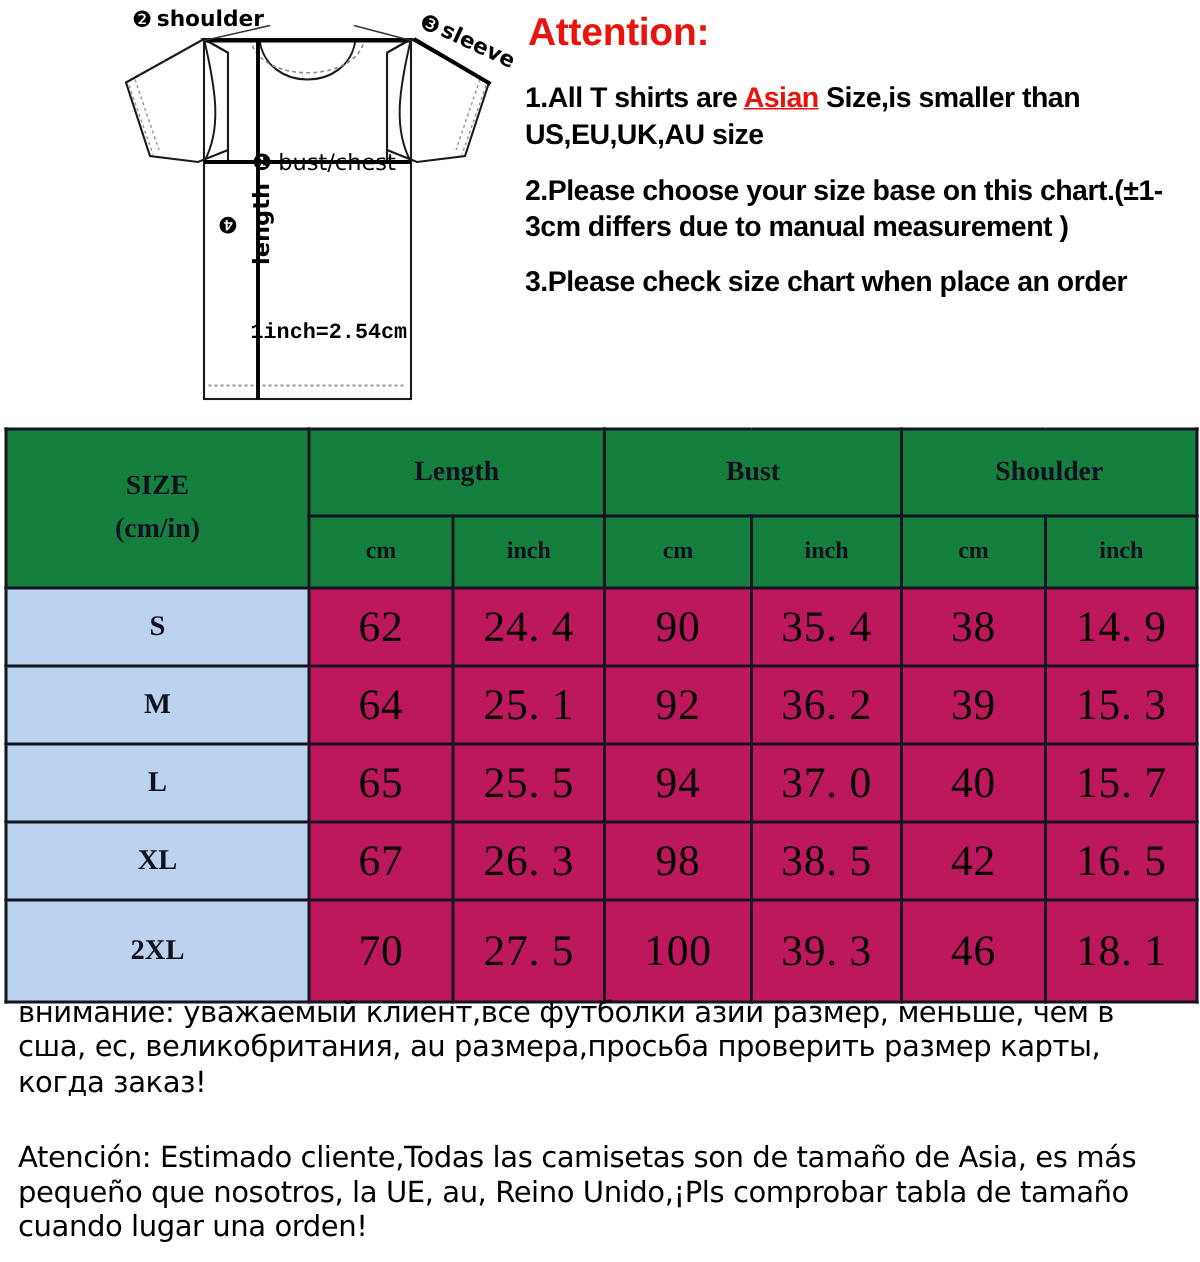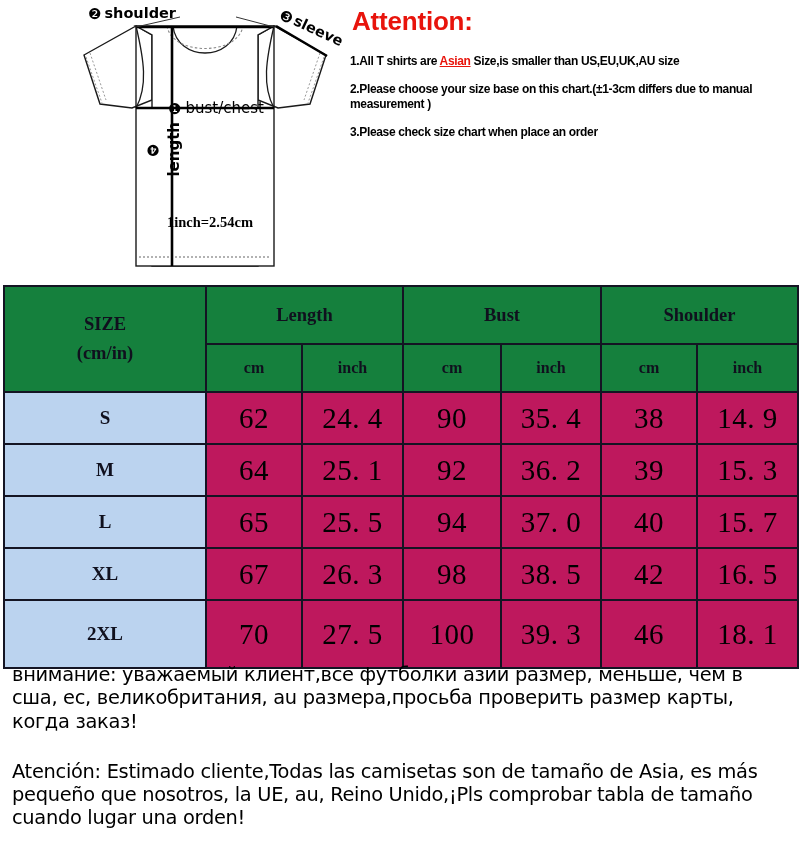--- a/index.html
+++ b/index.html
@@ -37,21 +37,21 @@
   }
   #attention-title {
     color: #e8140c;
     font-size: 26px;
     font-weight: bold;
     letter-spacing: -0.2px;
     margin: 0 0 19px 4px;
     line-height: 1.05;
   }
   .attn-note {
-    font-size: 12px;
+    font-size: 19px;
     font-weight: bold;
     color: #000;
     line-height: 1.30;
     margin: 0 0 12px 2px;
     letter-spacing: -0.35px;
   }
   .attn-note.last { margin-bottom: 0; }
   .asian-word {
     color: #e8140c;
     text-decoration: underline;
@@ -182,21 +182,21 @@
     <div style="position:absolute;left:128px;top:95px;display:flex;align-items:center;gap:4px;">
       <span style="font-size:15px;color:#000;line-height:1;">❶</span>
       <span style="font-size:15px;font-weight:normal;color:#000;font-family:'DejaVu Sans',sans-serif;">bust/chest</span>
     </div>
 
     <div style="position:absolute;left:105px;top:118px;display:flex;flex-direction:column;align-items:center;gap:5px;writing-mode:vertical-rl;transform:rotate(180deg);">
       <span style="font-size:15px;color:#000;line-height:1;">❹</span>
       <span style="font-size:15px;font-weight:bold;color:#000;font-family:'DejaVu Sans',sans-serif;">length</span>
     </div>
 
-    <div style="position:absolute;left:127px;top:210px;font-size:14.5px;font-weight:bold;color:#000;font-family:Liberation Serif, serif;">1inch=2.54cm</div>
+    <div style="position:absolute;left:127px;top:210px;font-size:14.5px;font-weight:bold;color:#000;font-family:Liberation Mono, monospace;">1inch=2.54cm</div>
   </div>
 
   <div id="attention-block">
     <div id="attention-title">Attention:</div>
 
     <p class="attn-note"><span>1.All T shirts are </span><span class="asian-word">Asian</span><span> Size,is smaller than US,EU,UK,AU size</span></p>
 
     <p class="attn-note">2.Please choose your size base on this chart.(±1-3cm differs due to manual measurement )</p>
 
     <p class="attn-note last">3.Please check size chart when place an order</p>

